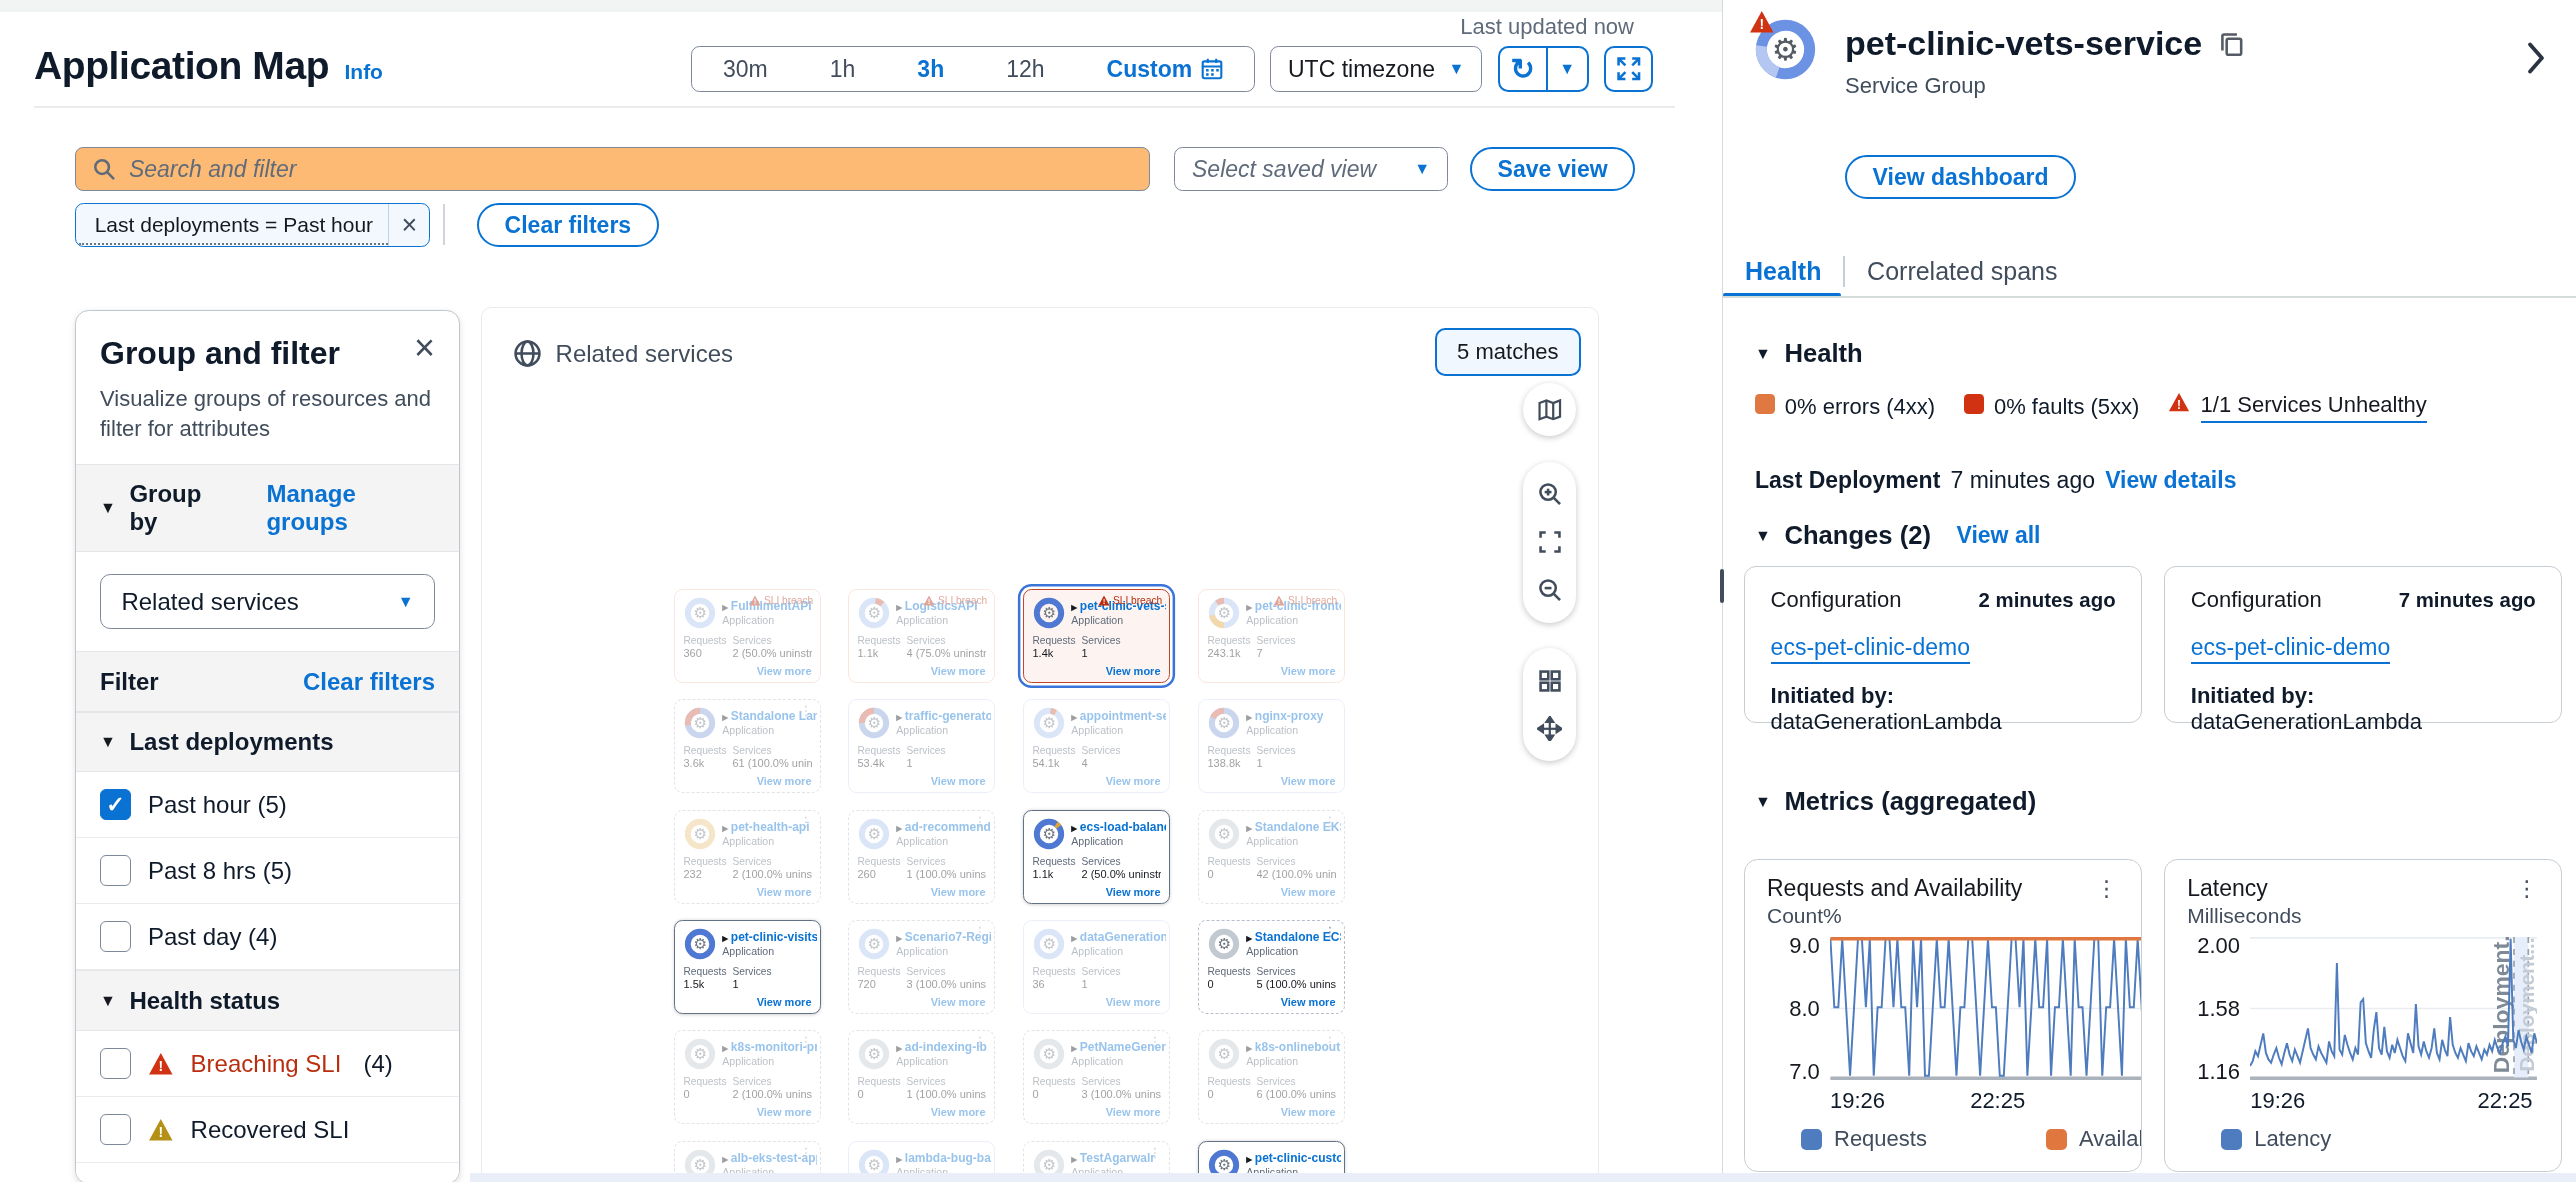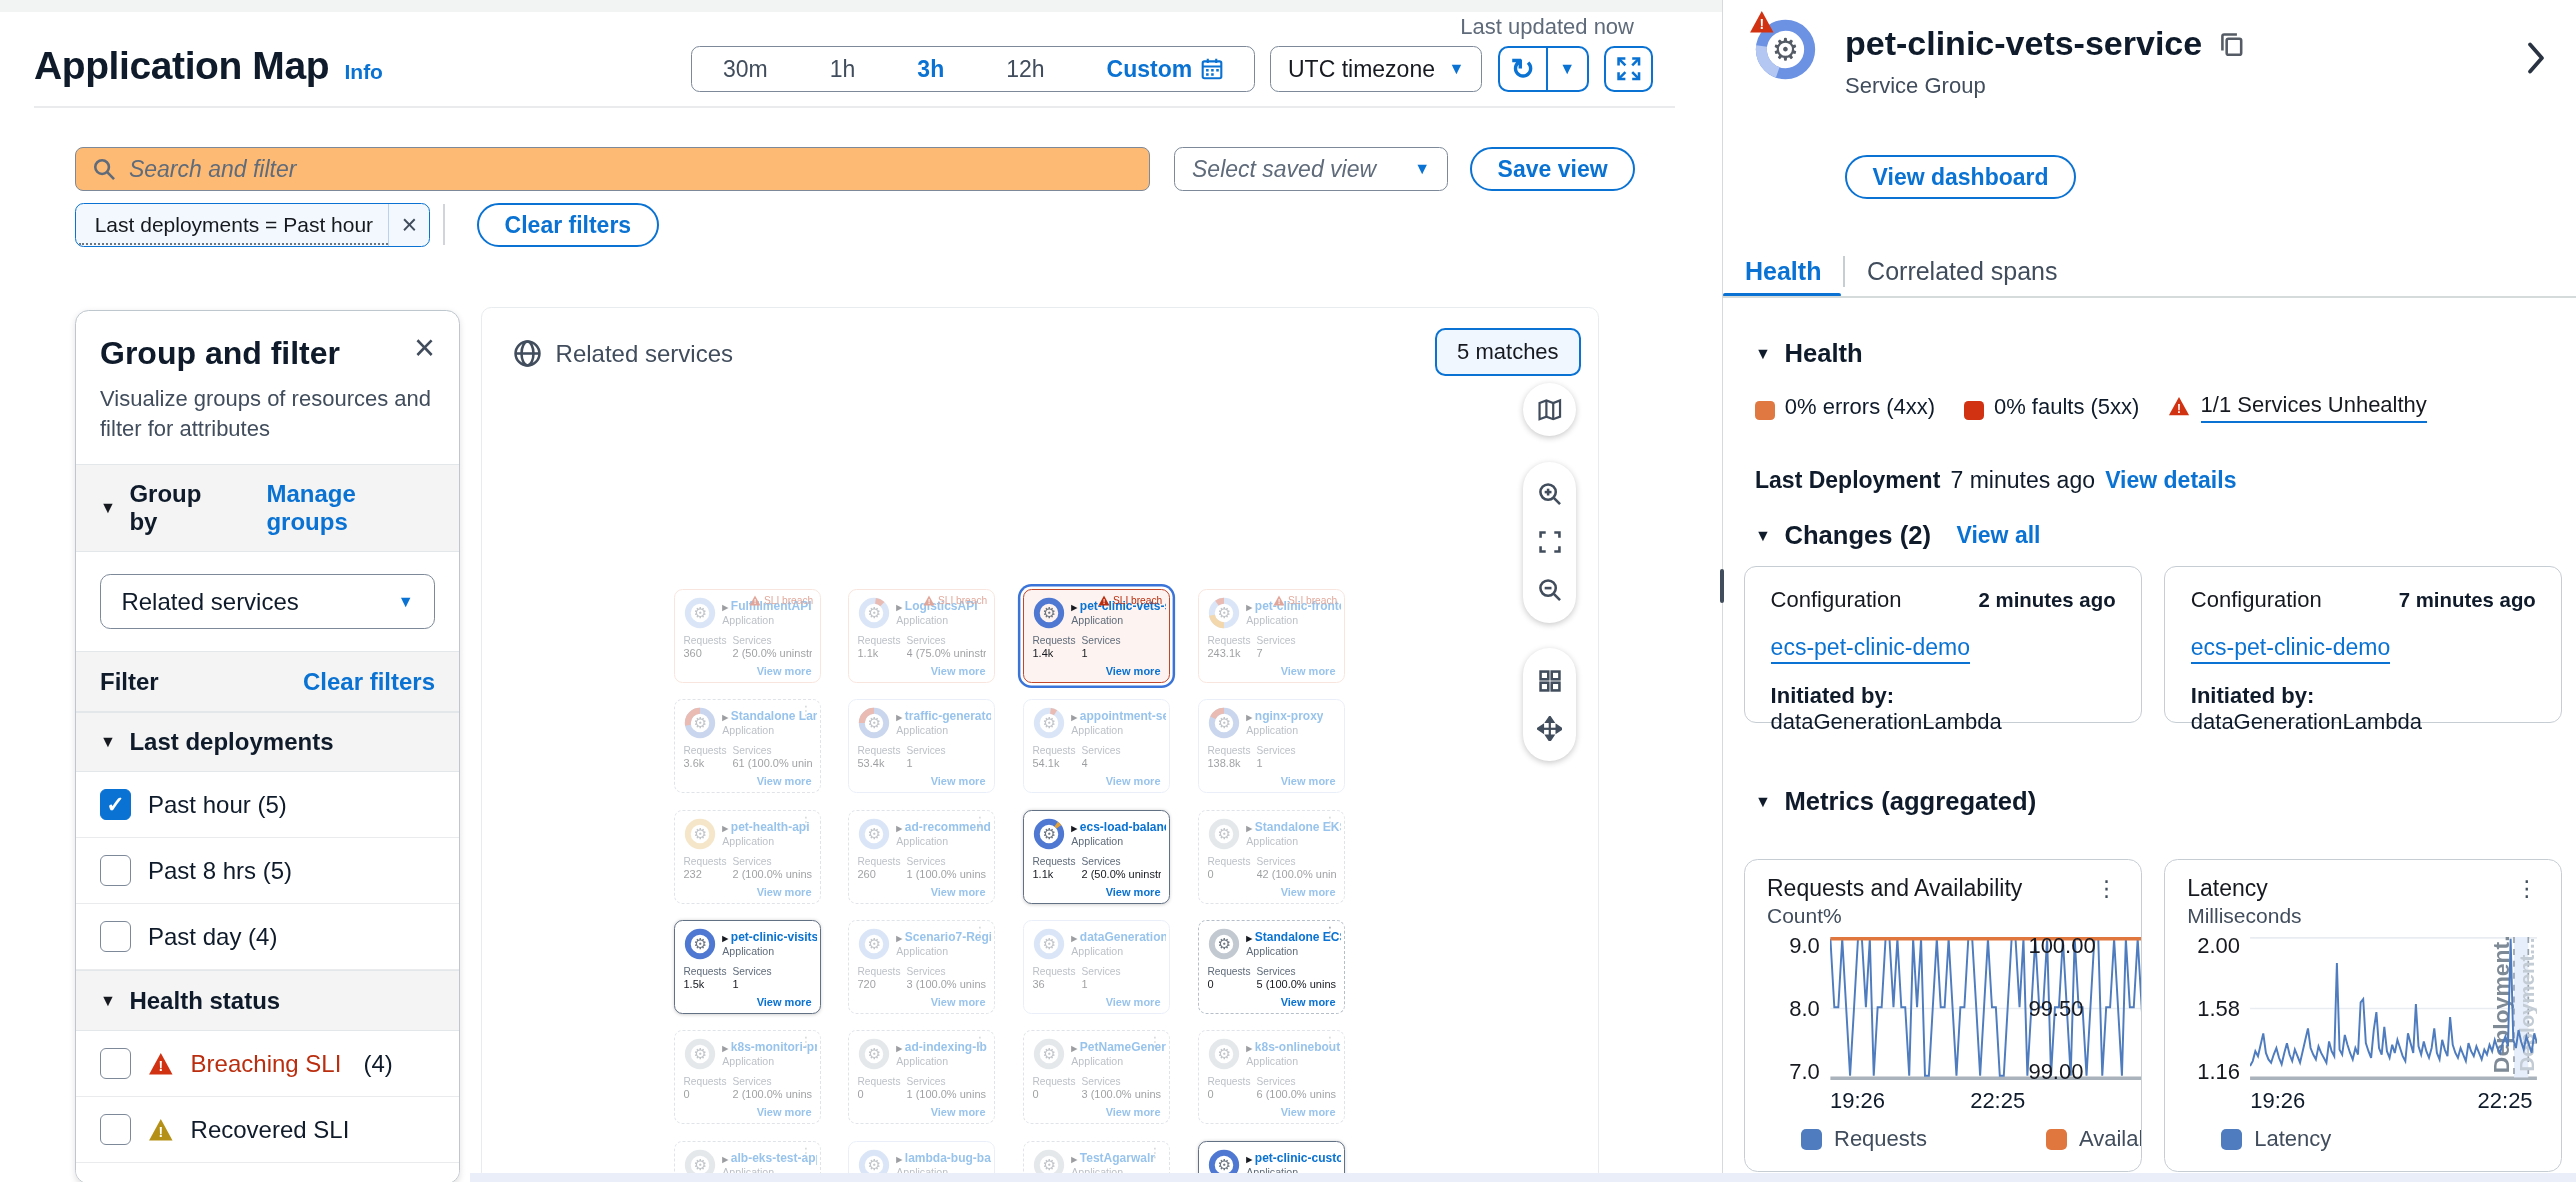--- a/index.html
+++ b/index.html
@@ -102,21 +102,21 @@
 .tab-div{width:1.7px;height:31px;background:#c6cdd3}
 #tab-underline{position:absolute;left:0;top:293px;width:118px;height:4.3px;background:#0972d3;border-radius:2.6px}
 #tab-line{position:absolute;left:0;top:296px;width:100%;height:1.7px;background:#d5dbdb}
 .sec-head{display:flex;align-items:center;gap:13.6px}
 .sec-head .car{font-size:16px}
 .sec-head .t{font-size:25.6px;font-weight:bold}
 .sec-head .lnk{font-size:23px;font-weight:bold;color:#0972d3;margin-left:12px}
 #health-head{position:absolute;left:32px;top:339px}
 #health-status{position:absolute;left:32px;top:392px;display:flex;align-items:center;gap:29px;font-size:22px}
 .sw{width:19.6px;height:19.6px;border-radius:4.3px;display:inline-block}
-.st-item{display:flex;align-items:flex-end;gap:10.2px}
+.st-item{display:flex;align-items:flex-start;gap:10.2px}
 #unhealthy{color:#16191f;border-bottom:2.6px solid #0972d3;padding-bottom:2.6px}
 #last-dep{position:absolute;left:32px;top:467px;font-size:23px;display:flex;gap:10.2px;align-items:baseline}
 #changes-head{position:absolute;left:32px;top:521px}
 #changes-cards{position:absolute;left:21px;top:566px;right:13.6px;display:flex;gap:22px}
 .chg-card{flex:1;height:157px;border:1.7px solid #c6cdd3;border-radius:12px;padding:20.4px 25.6px;position:relative;background:#fff}
 .chg-top{display:flex;justify-content:space-between;align-items:baseline}
 .chg-type{font-size:22px;color:#16191f}
 .chg-time{font-size:20.4px;font-weight:bold}
 .chg-link{display:inline-block;margin-top:20.4px;font-size:23px;color:#0972d3;border-bottom:2.6px solid #0972d3;padding-bottom:1.7px}
 .chg-init{margin-top:19px;font-size:22px}
@@ -1021,25 +1021,20 @@
                 <line x1="0" y1="166" x2="711" y2="166" stroke="#aab2bc" stroke-width="4"></line>
                 <rect x="632.79" y="0" width="42.65999999999997" height="165" fill="#e7eefb"></rect>
                 <line x1="632.79" y1="0" x2="632.79" y2="165" stroke="#98a2ae" stroke-width="2" stroke-dasharray="7 7"></line>
                 <line x1="675.4499999999999" y1="0" x2="675.4499999999999" y2="165" stroke="#98a2ae" stroke-width="2" stroke-dasharray="7 7"></line>
                 <text transform="translate(656.79,158) rotate(-90)" font-size="24" font-weight="bold" fill="#c3cbd4">Deployment...</text>
                 <text transform="translate(626.79,160) rotate(-90)" font-size="27" font-weight="bold" fill="#7f8a97">Deployment...</text>
                 <polyline points="0.0,2.0 4.6,82.5 9.3,82.5 13.9,2.0 18.5,82.5 23.1,163.0 27.8,82.5 32.4,2.0 37.0,2.0 41.7,82.5 46.3,2.0 50.9,163.0 55.5,82.5 60.2,82.5 64.8,2.0 69.4,2.0 74.1,82.5 78.7,2.0 83.3,82.5 87.9,82.5 92.6,163.0 97.2,2.0 101.8,82.5 106.5,2.0 111.1,163.0 115.7,163.0 120.3,82.5 125.0,2.0 129.6,82.5 134.2,82.5 138.9,2.0 143.5,82.5 148.1,163.0 152.7,82.5 157.4,82.5 162.0,2.0 166.6,2.0 171.3,82.5 175.9,163.0 180.5,82.5 185.1,2.0 189.8,82.5 194.4,82.5 199.0,163.0 203.7,163.0 208.3,82.5 212.9,2.0 217.5,2.0 222.2,82.5 226.8,2.0 231.4,163.0 236.1,82.5 240.7,2.0 245.3,82.5 249.9,82.5 254.6,2.0 259.2,163.0 263.8,82.5 268.5,82.5 273.1,2.0 277.7,82.5 282.3,163.0 287.0,2.0 291.6,82.5 296.2,82.5 300.9,163.0 305.5,82.5 310.1,2.0 314.7,2.0 319.4,163.0 324.0,82.5 328.6,82.5 333.3,2.0 337.9,82.5 342.5,163.0 347.1,2.0 351.8,82.5 356.4,82.5 361.0,2.0 365.7,82.5 370.3,163.0 374.9,163.0 379.5,2.0 384.2,82.5 388.8,82.5 393.4,2.0 398.1,82.5 402.7,82.5 407.3,163.0 412.0,2.0 416.6,2.0 421.2,82.5 425.8,82.5 430.5,163.0 435.1,82.5 439.7,2.0 444.4,82.5 449.0,163.0 453.6,82.5 458.2,82.5 462.9,2.0 467.5,2.0 472.1,163.0 476.8,82.5 481.4,82.5 486.0,2.0 490.6,82.5 495.3,163.0 499.9,2.0 504.5,82.5 509.2,82.5 513.8,2.0 518.4,163.0 523.0,82.5 527.7,2.0 532.3,82.5 536.9,82.5 541.6,163.0 546.2,2.0 550.8,82.5 555.4,82.5 560.1,2.0 564.7,82.5 569.3,163.0 574.0,82.5 578.6,2.0 583.2,163.0 587.8,82.5 592.5,82.5 597.1,2.0 601.7,82.5 606.4,82.5 611.0,163.0 615.6,82.5 620.2,82.5 624.9,163.0 629.5,82.5 634.1,82.5 638.8,163.0 643.4,82.5 648.0,82.5 652.6,82.5 657.3,163.0 661.9,163.0 666.5,82.5 671.2,163.0 675.8,163.0 680.4,82.5 685.0,163.0 689.7,2.0" fill="none" stroke="#4e7cbe" stroke-width="2.3"></polyline>
                 <polyline points="0.0,2.0 689.7,2.0" fill="none" stroke="#e0773f" stroke-width="4"></polyline>
               </svg>
             </div>
-            <div class="m-ticks right">
-              <span style="top: -3.4px;">100.00</span>
-              <span style="top: calc(50% - 12px);">99.50</span>
-              <span style="top: calc(100% - 20.4px);">99.00</span>
-            </div>
           </div>
  <div class="m-x" style="margin-left: 63px; margin-right: 94px;">
             <span>19:26</span>
             <span>22:25</span>
           </div>
  <div class="m-legend">
             <span class="m-leg-item">
               <span class="m-leg-sw" style="background: rgb(78, 124, 190);"></span>
               <span>Requests</span>
             </span>

